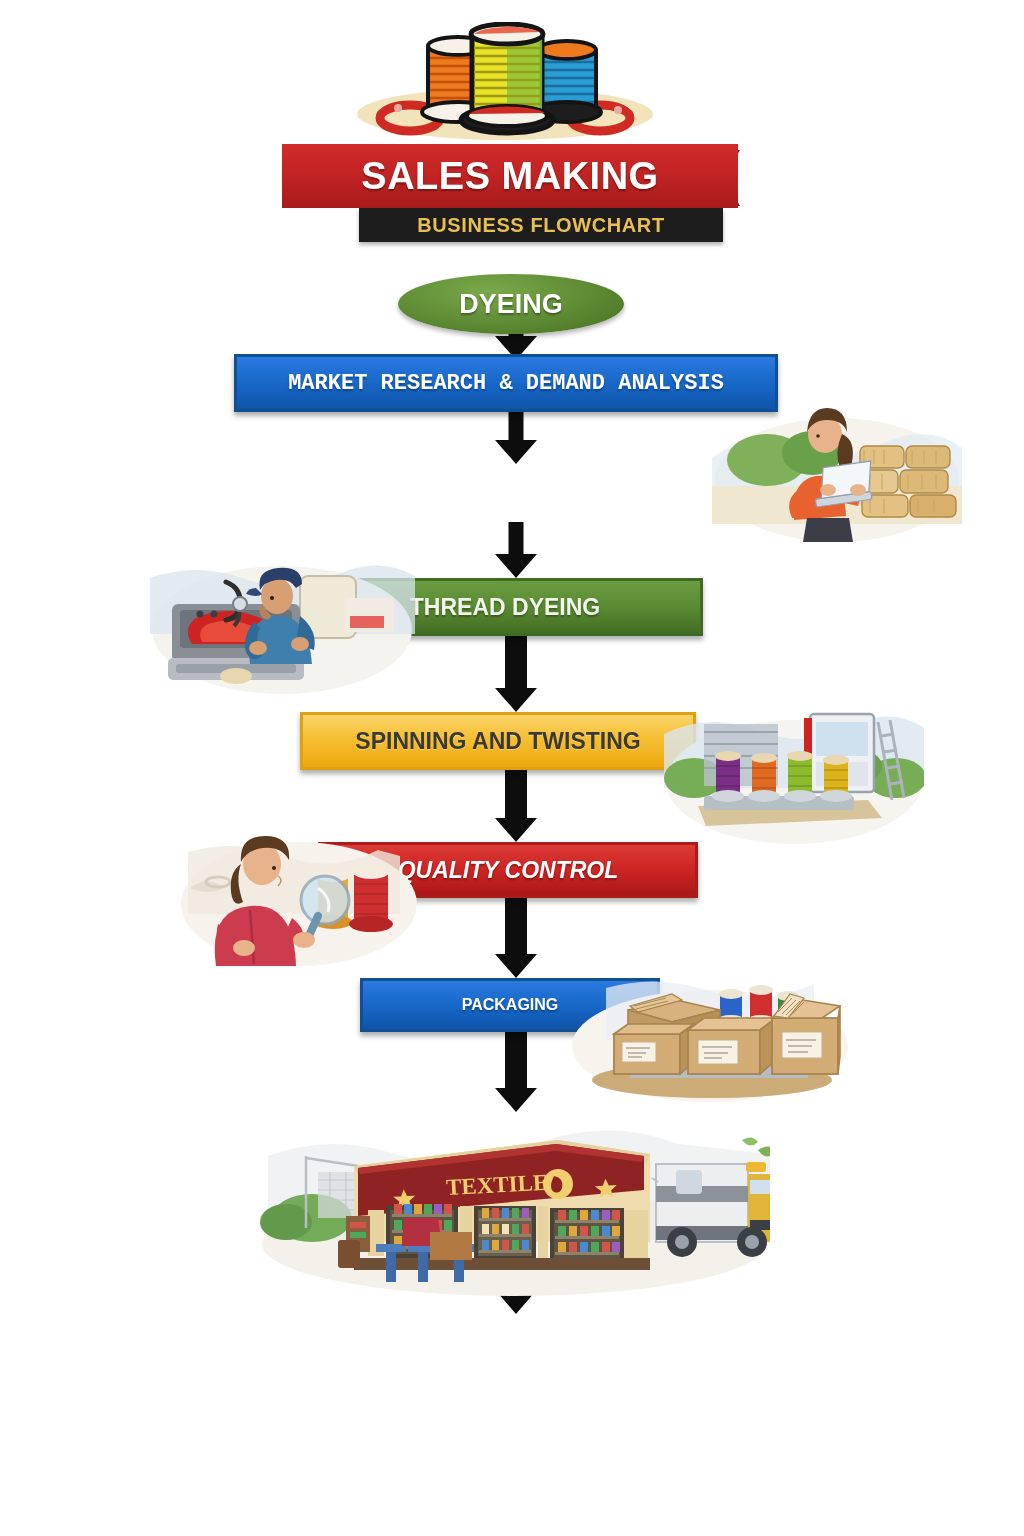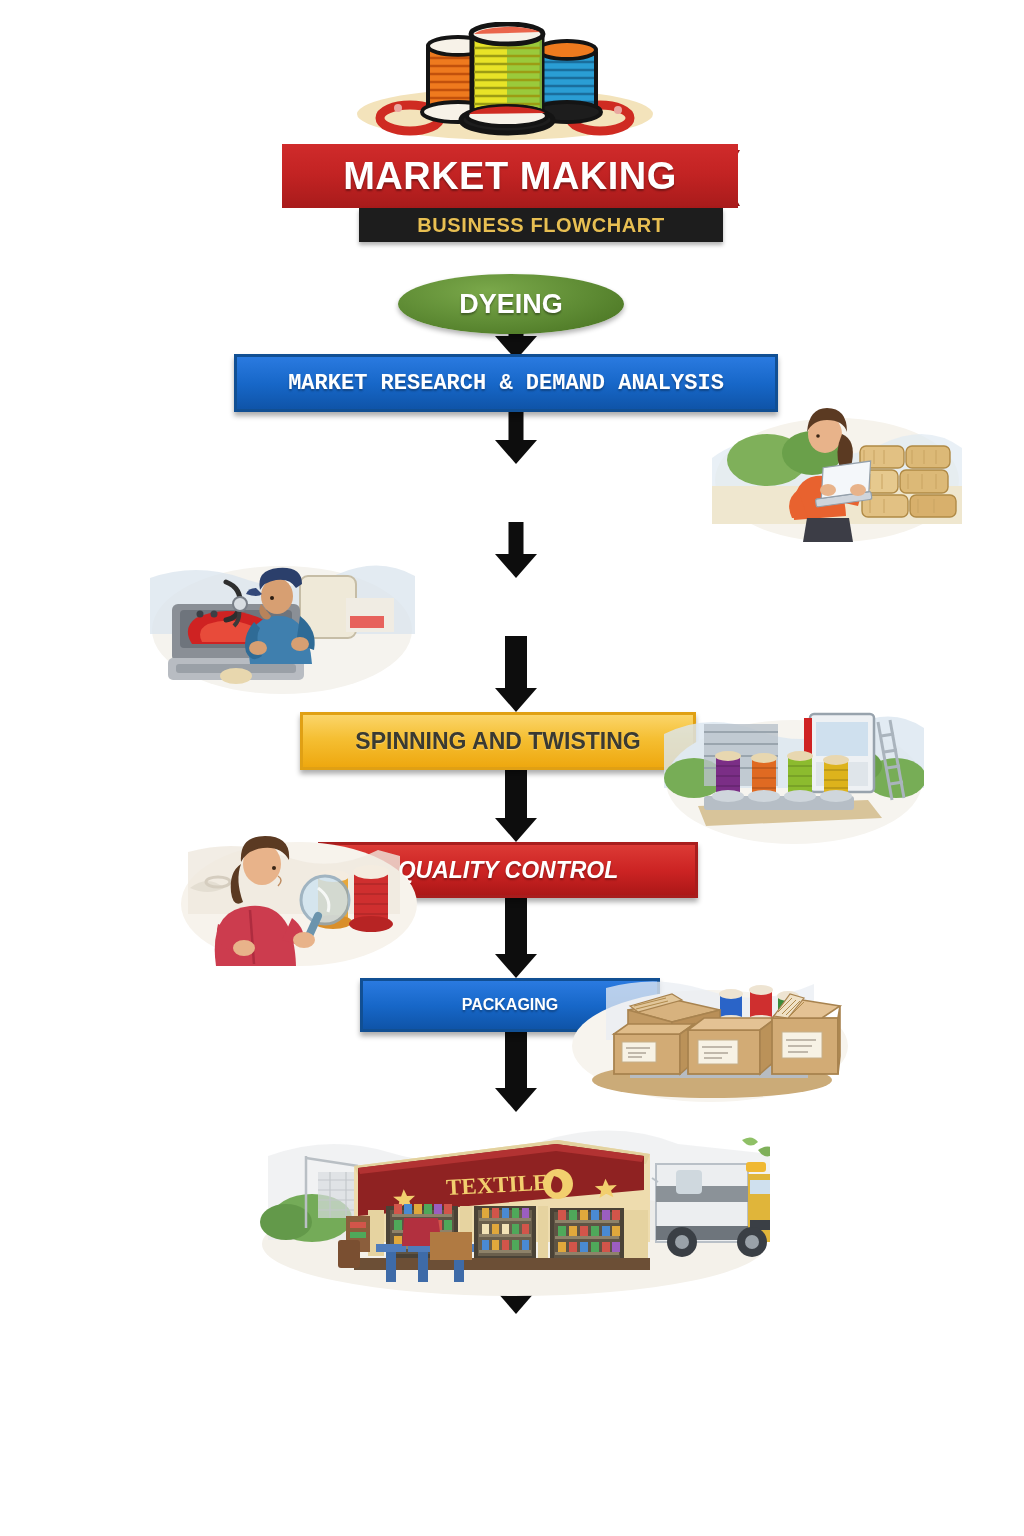--- a/index.html
+++ b/index.html
@@ -139,21 +139,21 @@
           <ellipse cx="157" cy="98" rx="46" ry="13" fill="#1d1d1d" stroke="#141414" stroke-width="5"></ellipse>
           <ellipse cx="157" cy="94" rx="40" ry="10" fill="#f7f2e8" stroke="#141414" stroke-width="4"></ellipse>
           <path d="M119 92 a40 10 0 0 1 76 -1" fill="#cf2b22"></path>
         </g>
       </svg>
     </div>
 
     <div class="ribbon-tail-l"></div>
     <div class="ribbon-tail-r"></div>
     <div class="ribbon">
-      <span class="ribbon-title">MARKET MAKING</span>
+      <span class="ribbon-title">SALES MAKING</span>
     </div>
     <div class="subribbon">
       <span class="subribbon-text">BUSINESS FLOWCHART</span>
     </div>
   </div>
 
   <div class="arrow" style="left:495px; top:328px; width:42px; height:32px;">
     <div class="shaft" style="top:0; width:15px; height:12px;"></div>
       <div class="head"></div>
   </div>
@@ -630,20 +630,23 @@
 
   <div class="node oval" style="left:398px; top:274px; width:226px; height:60px; background:radial-gradient(ellipse at 40% 28%, #7aa84a 0%, #5d8a33 55%, #46701f 100%);">
     <span class="node-label" style="font-size:27px;">DYEING</span>
   </div>
 
   <div class="node box" style="left:234px; top:354px; width:544px; height:58px; background:linear-gradient(180deg,#2a7ae0 0%,#1767c8 52%,#0f54a8 100%); border:3px solid #114f93;font-family:Liberation Mono, monospace;">
     <span class="node-label" style="color:#ffffff; font-size:22px;">MARKET RESEARCH &amp; DEMAND ANALYSIS</span>
   </div>
 
 
+  <div class="node box" style="left:307px; top:578px; width:396px; height:58px; background:linear-gradient(180deg,#6b9c42 0%,#588a33 52%,#436d23 100%); border:3px solid #3f6a22;">
+    <span class="node-label" style="color:#f2f7ea; font-size:23px;">THREAD DYEING</span>
+  </div>
 
   <div class="node box" style="left:300px; top:712px; width:396px; height:58px; background:linear-gradient(180deg,#fbd56a 0%,#f5bf33 45%,#eea80f 100%); border:3px solid #e0a014;">
     <span class="node-label" style="color:#3a3a32; font-size:23px; text-shadow:0 1px 1px rgba(255,255,255,.35);">SPINNING AND TWISTING</span>
   </div>
 
   <div class="node box" style="left:318px; top:842px; width:380px; height:56px; background:linear-gradient(180deg,#dc3a35 0%,#cc2323 52%,#ac1717 100%); border:3px solid #a81d1d;font-style:italic;">
     <span class="node-label" style="color:#ffffff; font-size:23px;">QUALITY CONTROL</span>
   </div>
 
   <div class="node box" style="left:360px; top:978px; width:300px; height:54px; background:linear-gradient(180deg,#2a7ae0 0%,#1767c8 52%,#0f54a8 100%); border:3px solid #114f93;">

